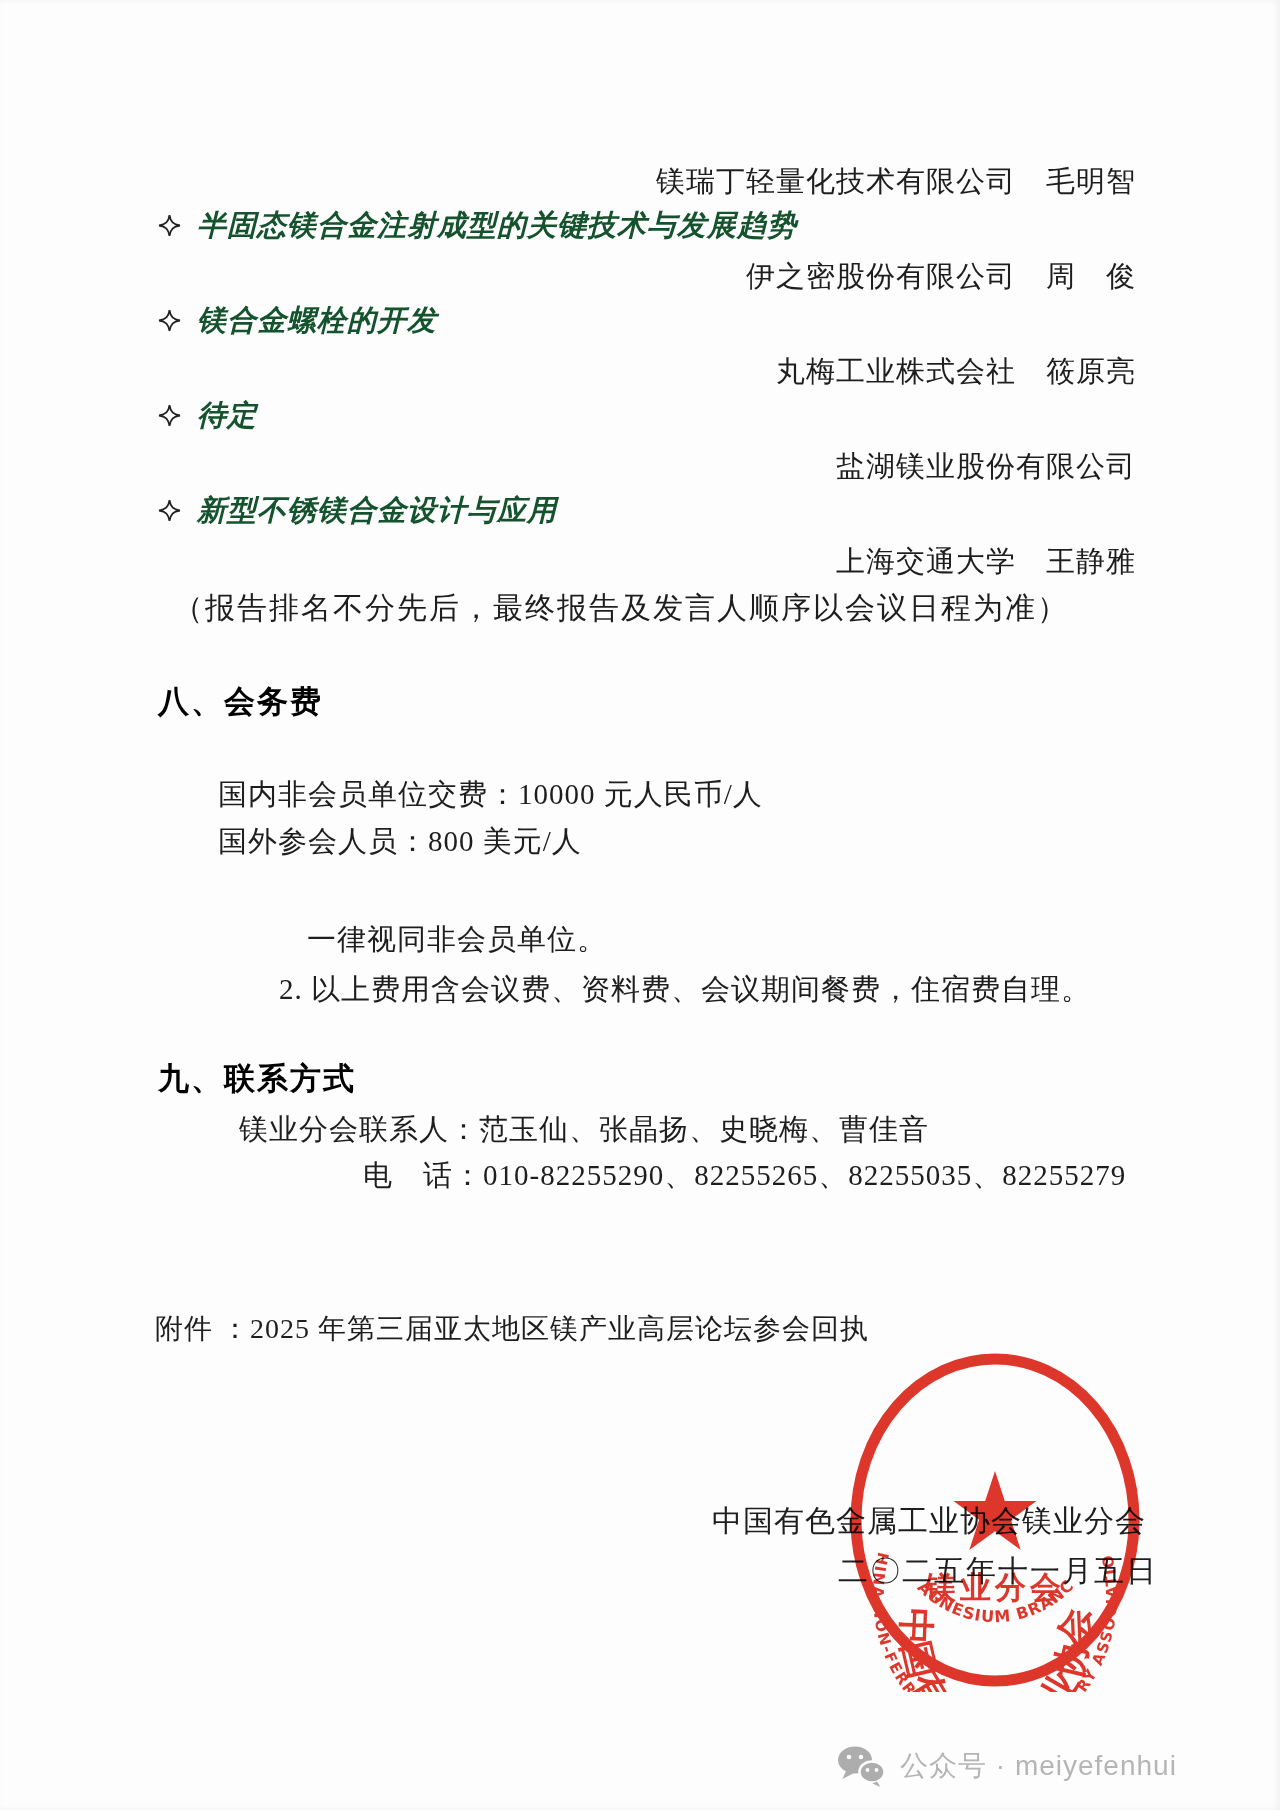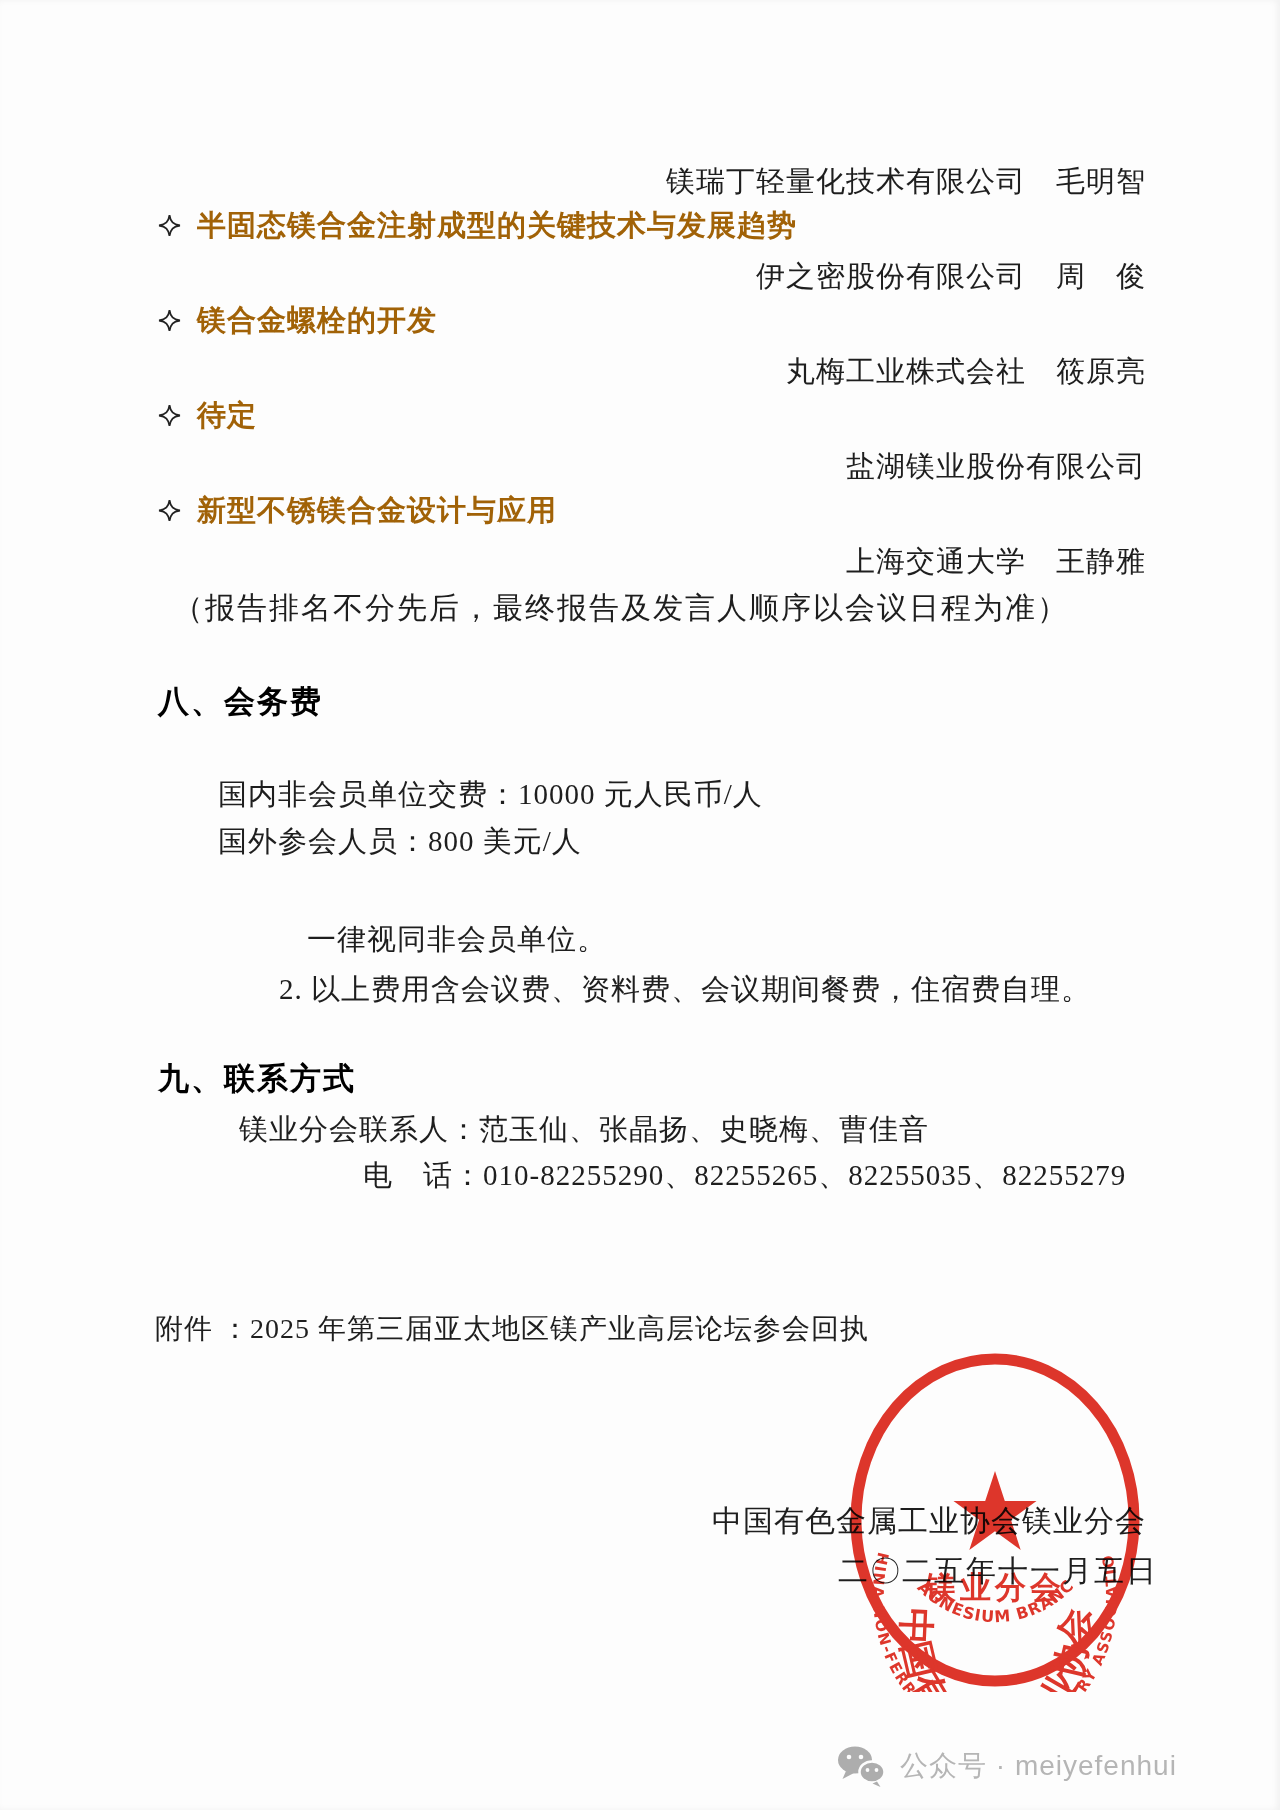--- a/index.html
+++ b/index.html
@@ -4,25 +4,25 @@
 <style>
   html,body { margin:0; padding:0; background:#e8e8e8; }
   .page {
     position:relative; width:1280px; height:1810px;
     background:#fdfdfd; overflow:hidden;
     font-family:"Liberation Serif","DejaVu Serif",serif;
     color:#1e1e1e;
     box-shadow:inset -3px 0 6px rgba(0,0,0,.05);
   }
   .line { position:absolute; white-space:nowrap; line-height:1.25; }
-  .aff  { right:134px; font-size:29px; letter-spacing:1px;margin-left:22px; }
+  .aff  { right:144px; font-size:29px; letter-spacing:1px;margin-left:22px; }
   .topic{
     left:158px; display:flex; align-items:center; gap:16px;
     font-family:"Liberation Sans","DejaVu Sans",sans-serif;
-    font-weight:700; font-size:29px; letter-spacing:1px; color:#a16207;
+    font-weight:700; font-size:29px; letter-spacing:1px; color:#14532d;font-style:italic;
   }
   .bullet { flex:0 0 auto; display:block; }
   .note-paren { left:166px; font-size:30px; letter-spacing:2px;margin-left:7px; }
   .heading{
     left:158px; font-family:"Liberation Sans","DejaVu Sans",sans-serif;
     font-weight:700; font-size:31px; letter-spacing:2px; color:#000000;
   }
   .fee   { left:218px; font-size:29px; letter-spacing:1px; }
   .fnote1{ left:218px; font-size:29px; letter-spacing:1px; }
   .fnote1b{ left:307px; font-size:29px; letter-spacing:1px; }

